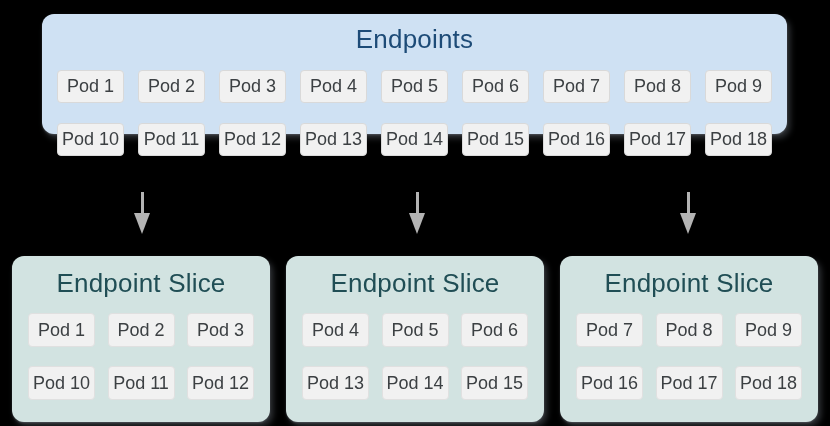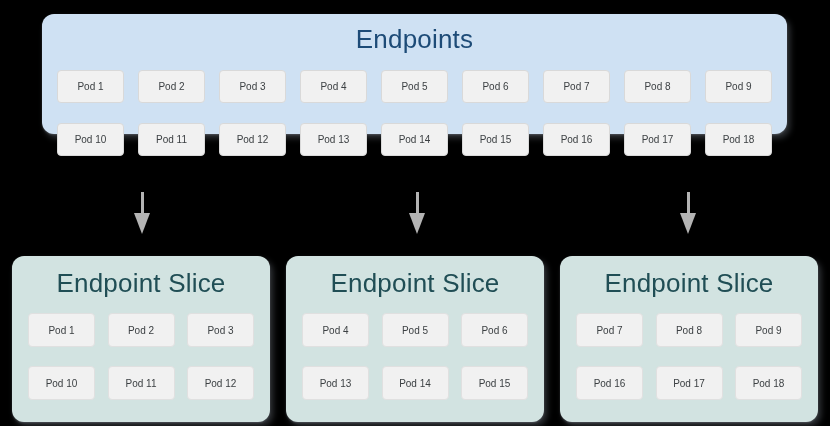--- a/index.html
+++ b/index.html
@@ -71,21 +71,21 @@
   .pod {
     box-sizing: border-box;
     width: 67px;
     height: 33px;
     background: var(--pod-bg, #f1f1f1);
     border: 1px solid var(--pod-border, #d9d9d9);
     border-radius: 4px;
     display: flex;
     align-items: center;
     justify-content: center;
-    font-size: 10px;
+    font-size: 18px;
     color: var(--pod-text, #3c4043);
     white-space: nowrap;
   }
   .slice-box .pod { height: 34px; border-color: var(--pod-border-soft, #e0e0e0); }
 
   
   .arrow {
     position: absolute;
     top: 192px;
     width: 16px;

